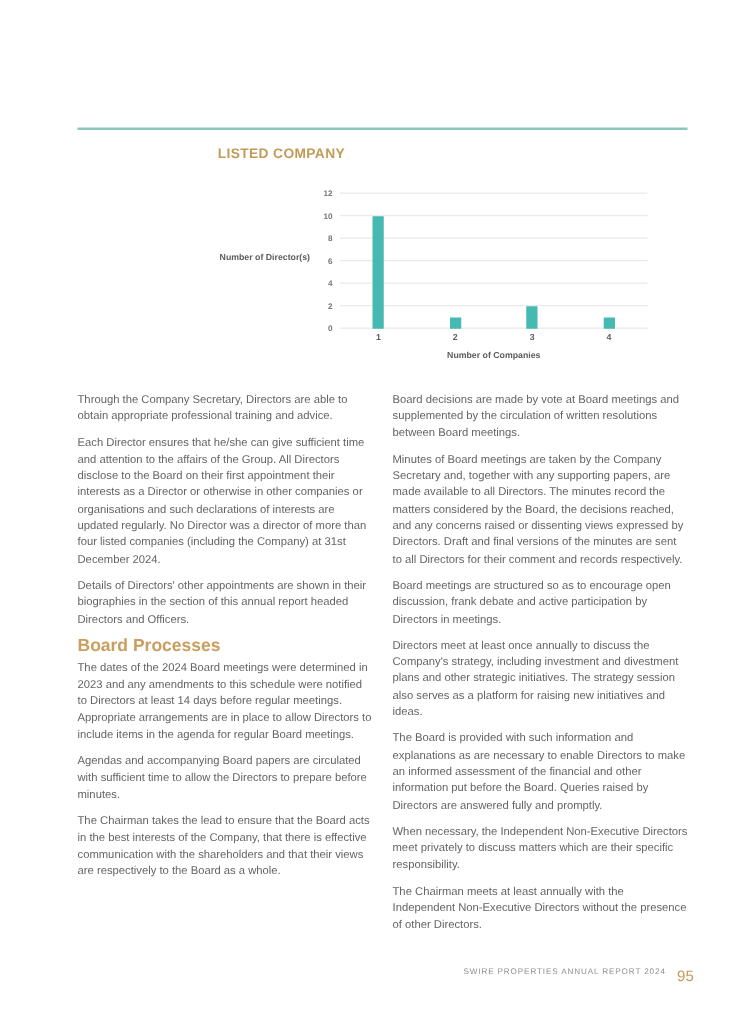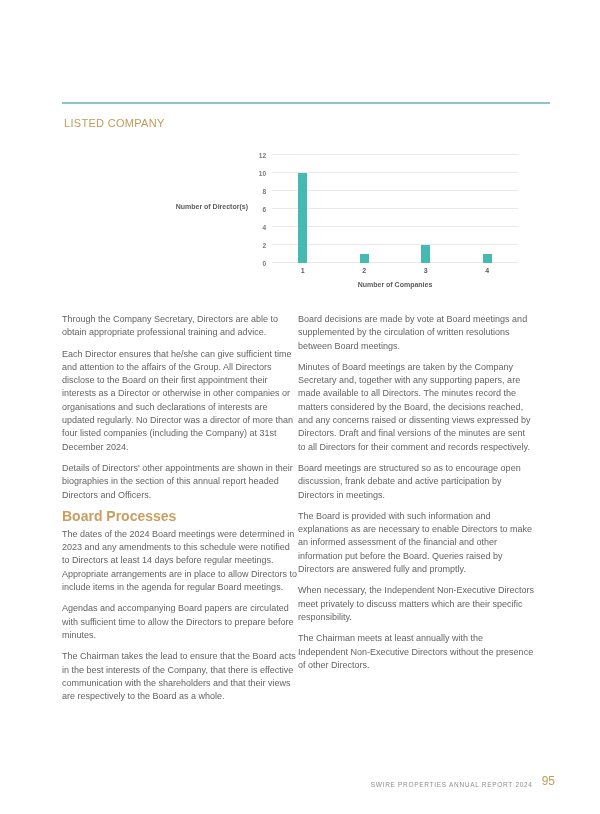--- a/index.html
+++ b/index.html
@@ -12,27 +12,28 @@
     overflow: hidden;
   }
   .top-rule {
     position: absolute;
     left: 62px; top: 102px;
     width: 488px; height: 2px;
     background: #8cc5c1;
   }
   .page-title {
     position: absolute;
-    left: 64px; top: 116px;
+    left: 76px; top: 116px;
     width: 200px;
     color: #c39a58;
     font-size: 11px;
-    font-weight: normal;
+    font-weight: bold;
     line-height: 15px;
     letter-spacing: 0.3px;
+    text-align: right;
   }
   
   .chart-ylabel {
     position: absolute;
     left: 126px; top: 203px;
     width: 122px;
     text-align: right;
     font-size: 7px;
     font-weight: bold;
     color: #5a5b5d;
@@ -76,41 +77,42 @@
     font-size: 7px;
     font-weight: bold;
     color: #5a5b5d;
   }
   
   .columns {
     position: absolute;
     left: 62px; top: 313px;
     width: 488px;
     display: flex;
+    gap: 16px;
   }
   .col { width: 236px; }
   .col p {
     margin: 0 0 8px 0;
     font-size: 9px;
     line-height: 13.3px;
     color: #636466;
   }
   .col h3 {
     margin: 7px 0 5px 0;
     font-size: 14px;
     font-weight: bold;
     color: #c99e5e;
     line-height: 13px;
   }
   
   .footer {
     position: absolute;
     right: 45px; top: 774px;
     display: flex;
-    align-items: flex-end;
+    align-items: flex-start;
     gap: 9px;
   }
   .footer-label {
     font-size: 6.5px;
     letter-spacing: 0.7px;
     color: #8d8f92;
     text-transform: uppercase;
   }
   .footer-page {
     font-size: 12px;
@@ -164,20 +166,21 @@
         <p>Details of Directors' other appointments are shown in their biographies in the section of this annual report headed Directors and Officers.</p>
         <h3>Board Processes</h3>
         <p>The dates of the 2024 Board meetings were determined in 2023 and any amendments to this schedule were notified to Directors at least 14 days before regular meetings. Appropriate arrangements are in place to allow Directors to include items in the agenda for regular Board meetings.</p>
         <p>Agendas and accompanying Board papers are circulated with sufficient time to allow the Directors to prepare before minutes.</p>
         <p>The Chairman takes the lead to ensure that the Board acts in the best interests of the Company, that there is effective communication with the shareholders and that their views are respectively to the Board as a whole.</p>
       </div>
     <div class="col" id="right-col">
         <p>Board decisions are made by vote at Board meetings and supplemented by the circulation of written resolutions between Board meetings.</p>
         <p>Minutes of Board meetings are taken by the Company Secretary and, together with any supporting papers, are made available to all Directors. The minutes record the matters considered by the Board, the decisions reached, and any concerns raised or dissenting views expressed by Directors. Draft and final versions of the minutes are sent to all Directors for their comment and records respectively.</p>
         <p>Board meetings are structured so as to encourage open discussion, frank debate and active participation by Directors in meetings.</p>
+        <p>Directors meet at least once annually to discuss the Company's strategy, including investment and divestment plans and other strategic initiatives. The strategy session also serves as a platform for raising new initiatives and ideas.</p>
         <p>The Board is provided with such information and explanations as are necessary to enable Directors to make an informed assessment of the financial and other information put before the Board. Queries raised by Directors are answered fully and promptly.</p>
         <p>When necessary, the Independent Non-Executive Directors meet privately to discuss matters which are their specific responsibility.</p>
         <p>The Chairman meets at least annually with the Independent Non-Executive Directors without the presence of other Directors.</p>
       </div>
   </div>
 
   <div class="footer">
     <span class="footer-label">SWIRE PROPERTIES ANNUAL REPORT 2024</span>
     <span class="footer-page">95</span>
   </div>

